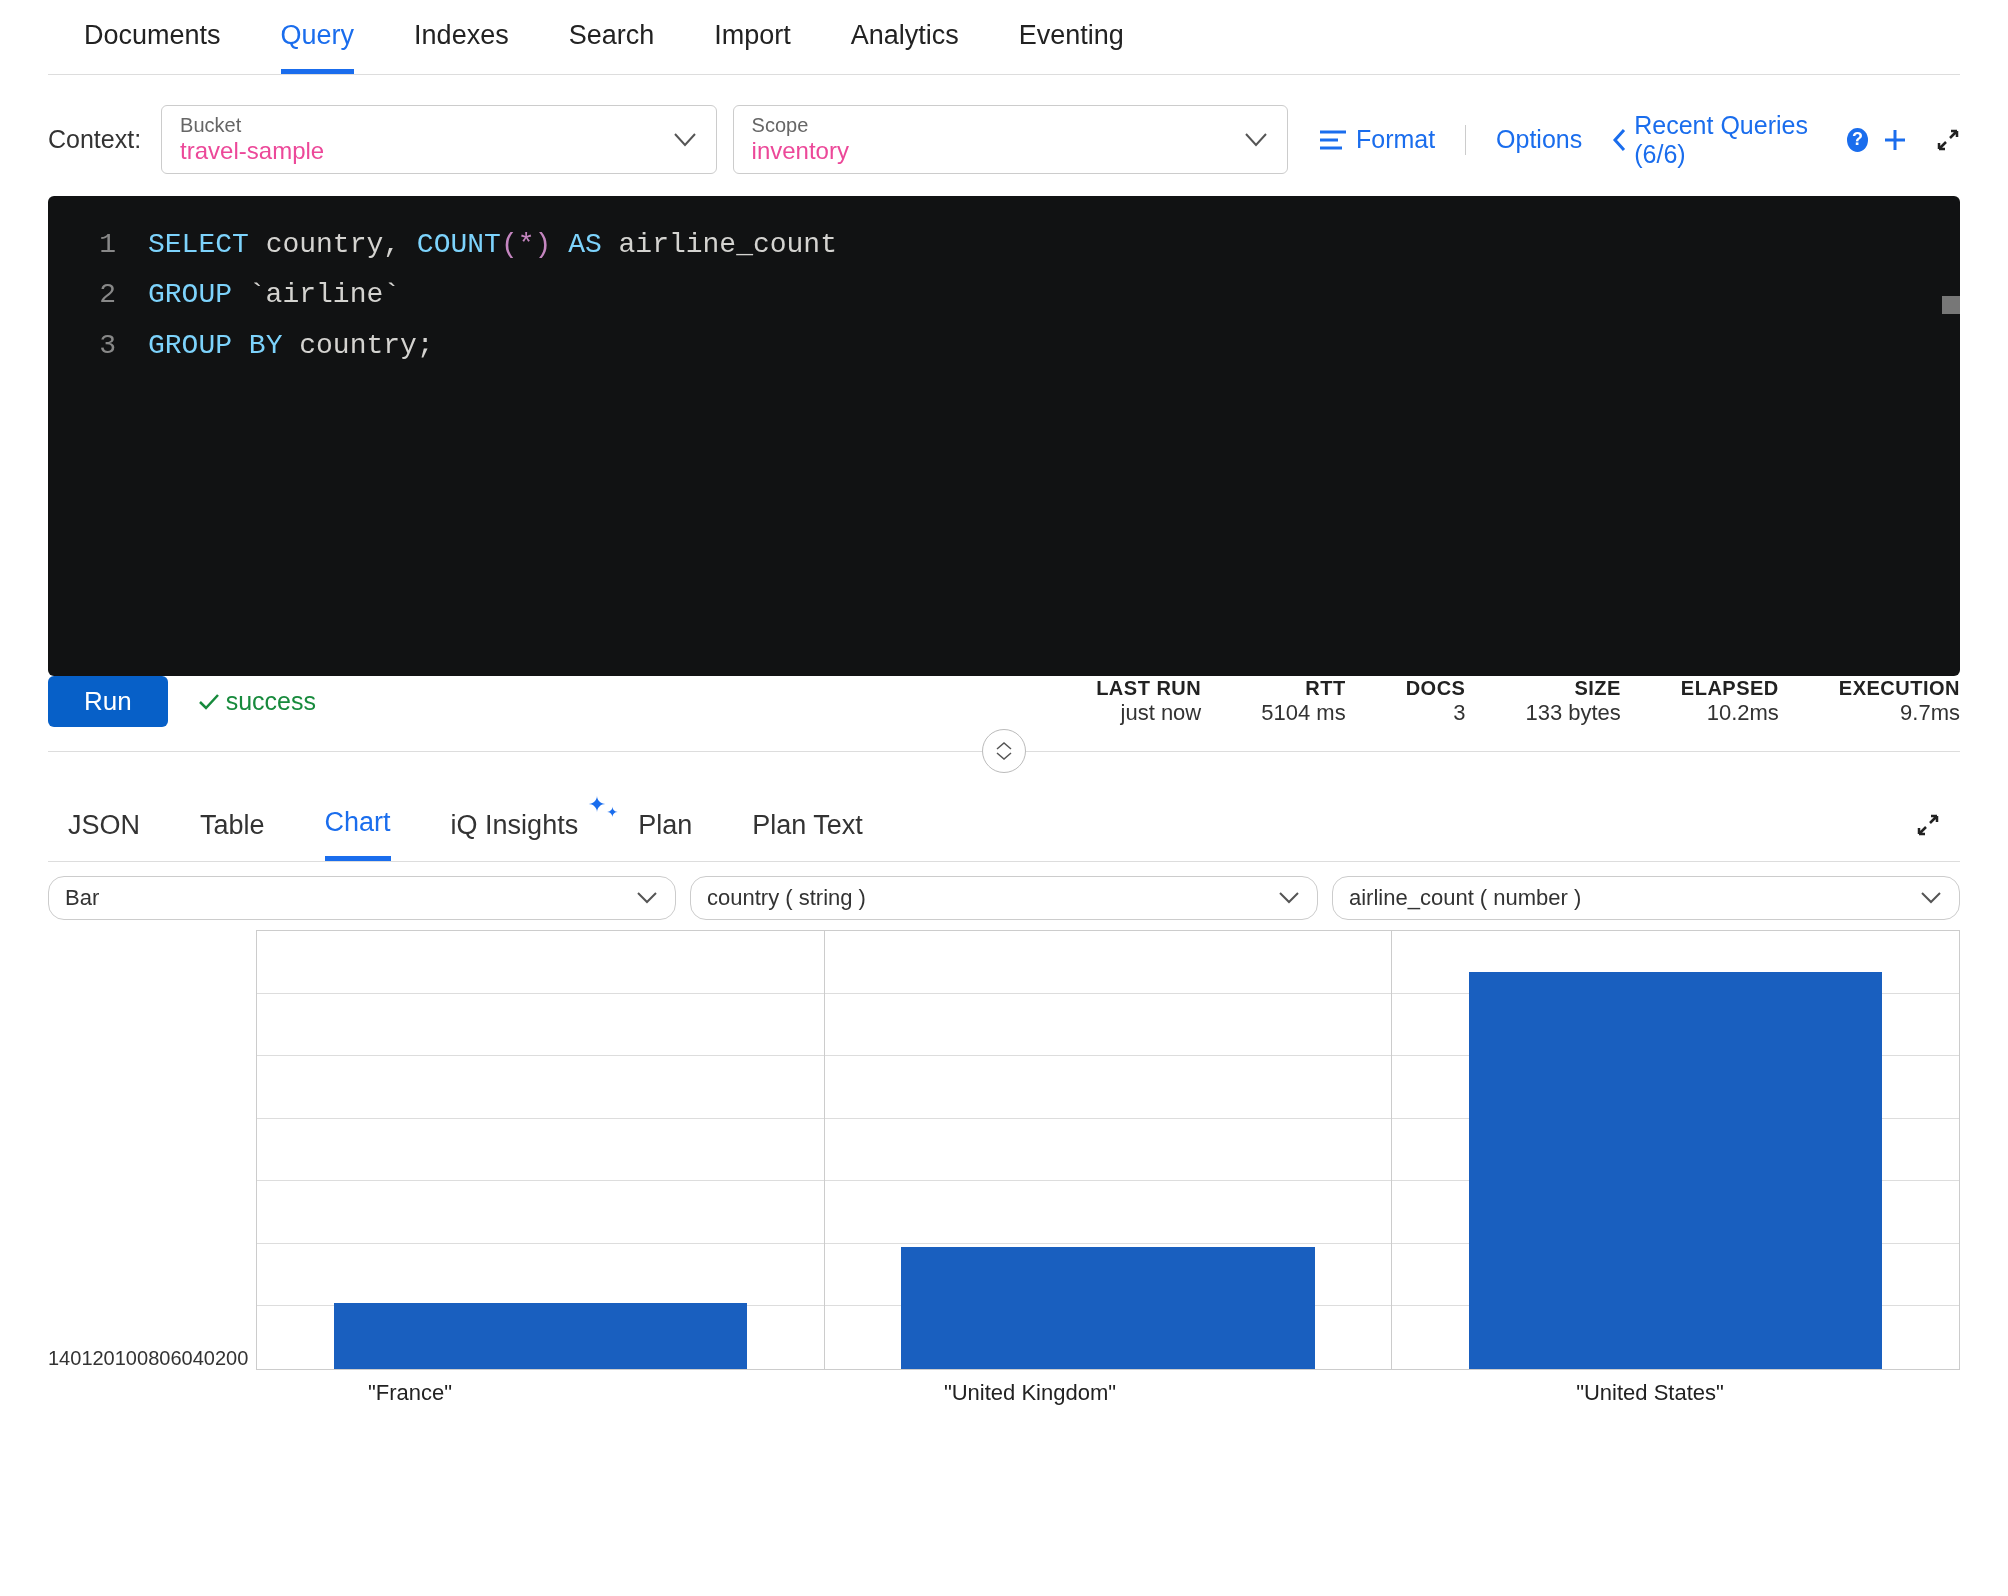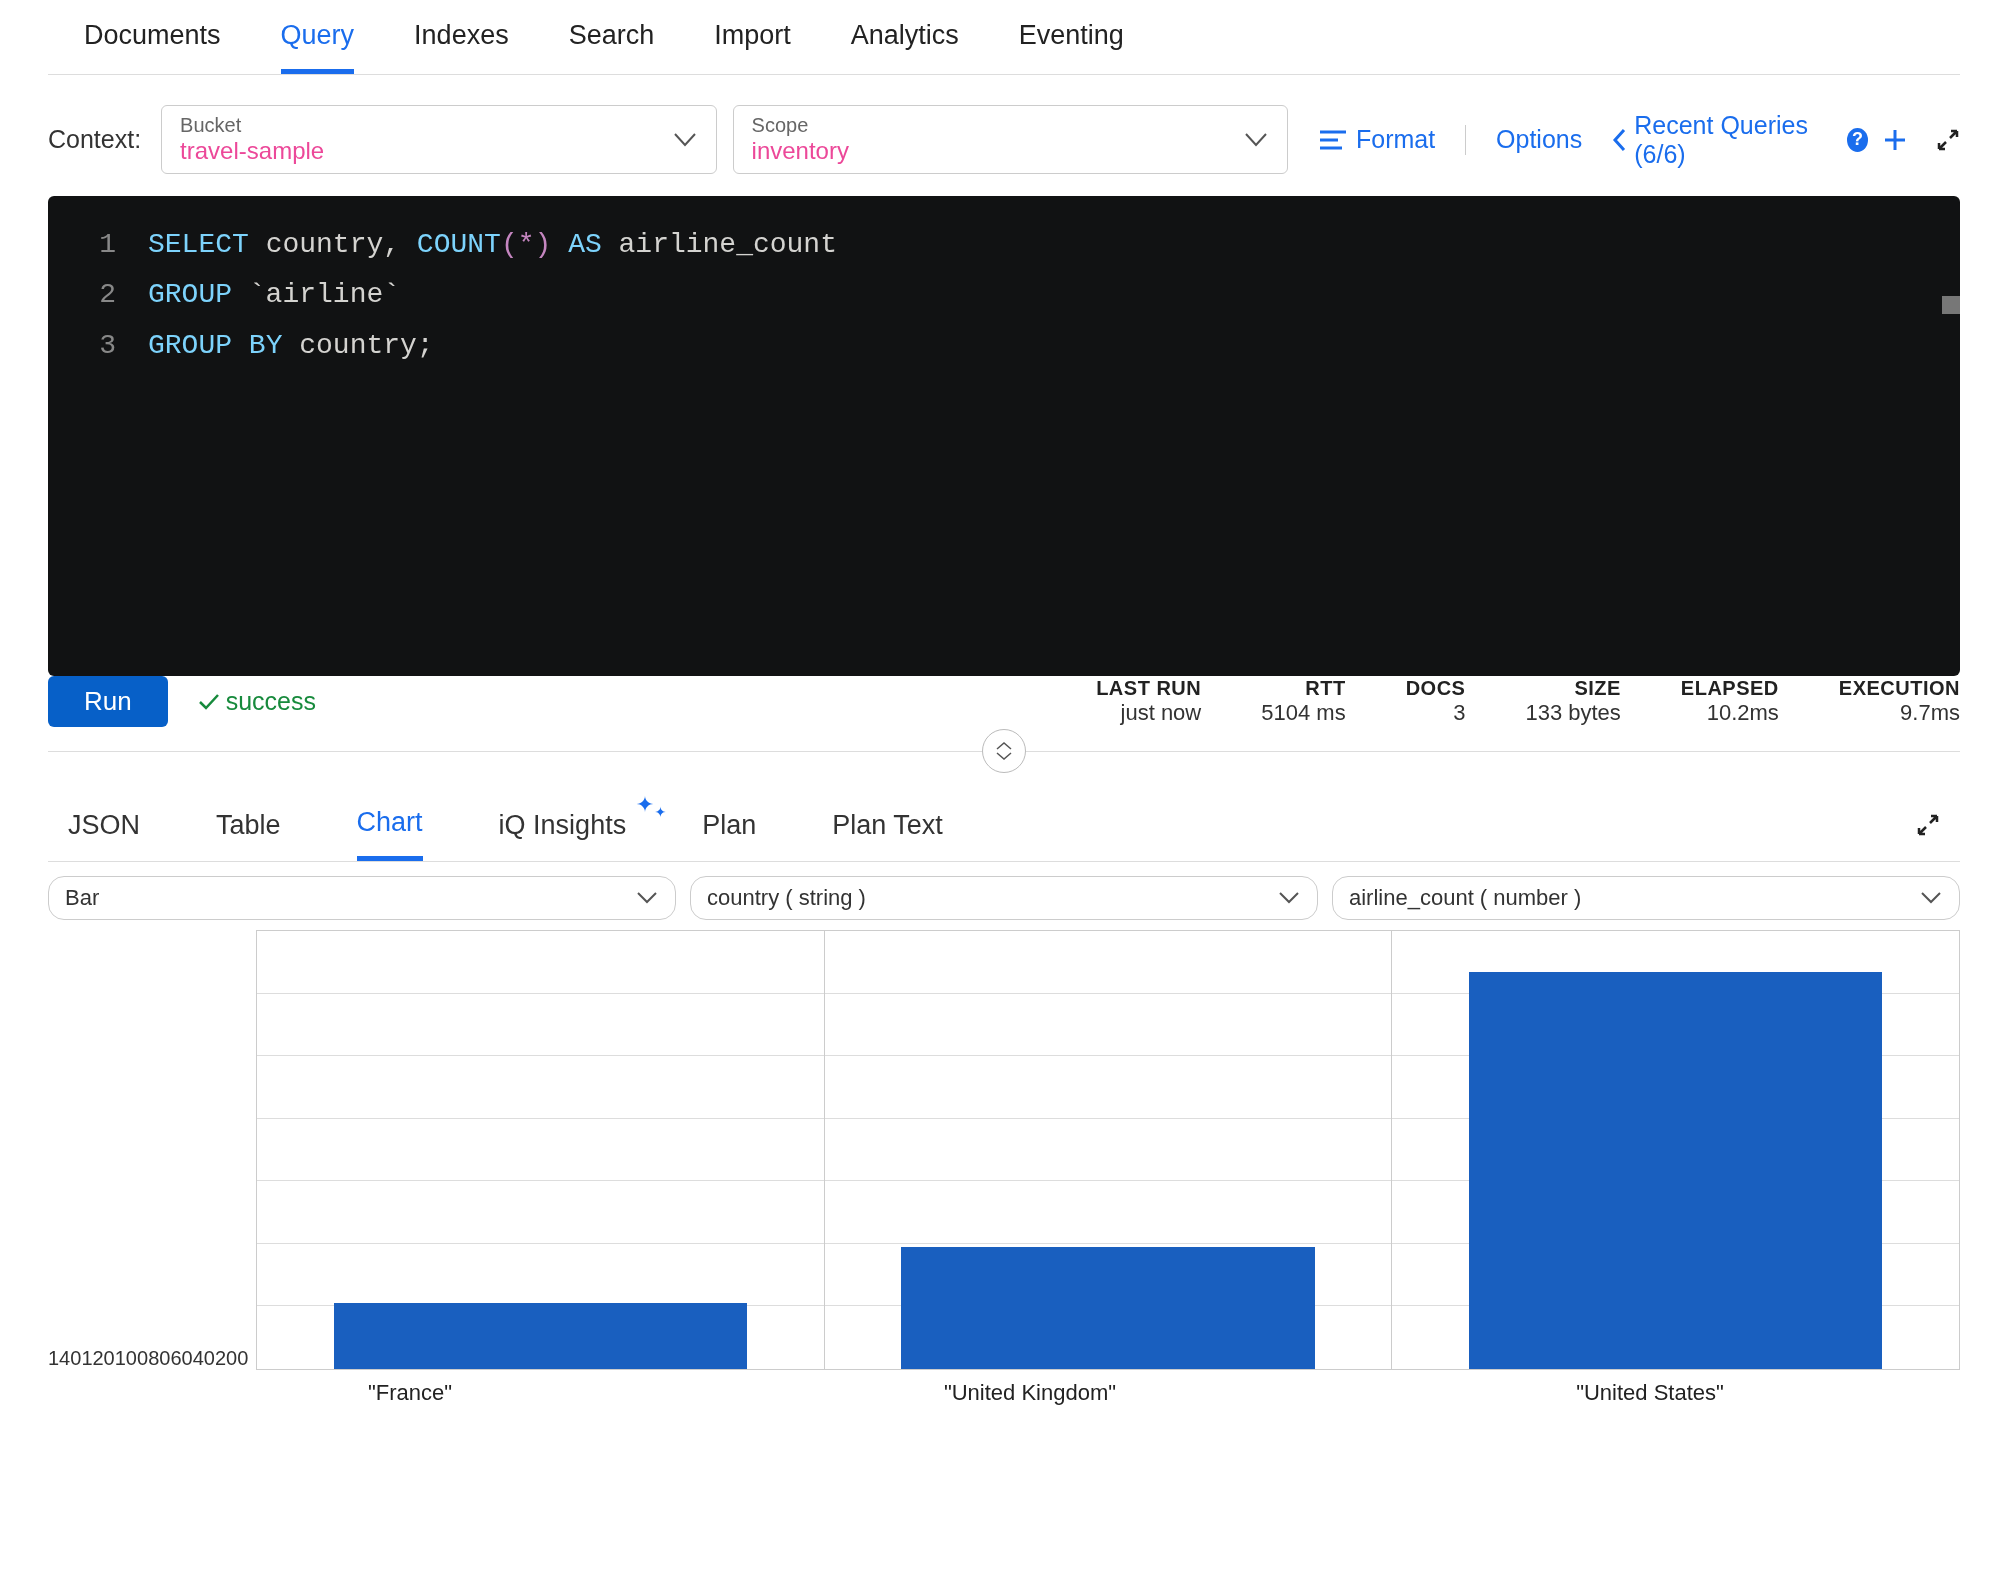--- a/index.html
+++ b/index.html
@@ -192,21 +192,21 @@
       justify-content: center;
       color: #555;
       cursor: pointer;
       flex-direction: column;
       font-size: 14px;
       line-height: 0.6;
     }
     
     .result-tabs {
       display: flex;
-      gap: 76px;
+      gap: 60px;
       padding: 55px 20px 0 20px;
       border-bottom: 1px solid #ddd;
       font-size: 27px;
       align-items: center;
     }
     .result-tabs .tab {
       padding-bottom: 18px;
       cursor: pointer;
       position: relative;
     }

